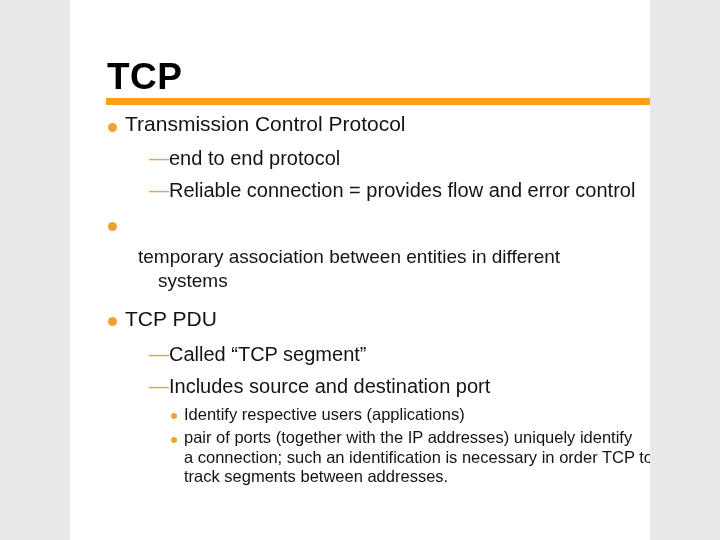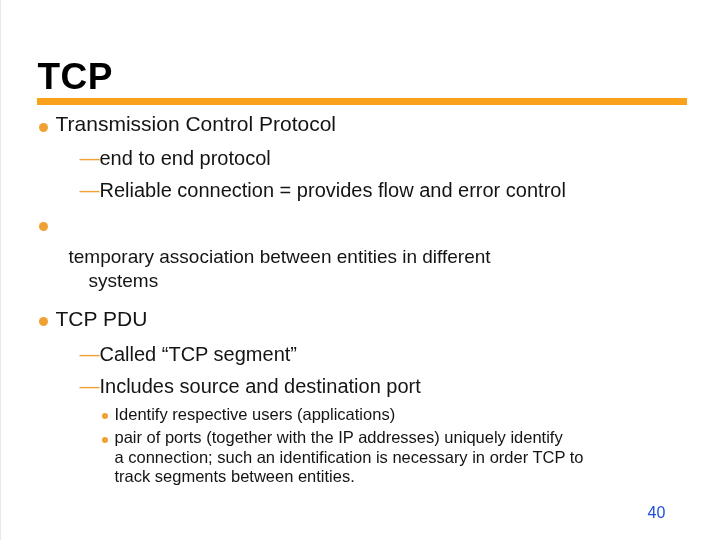--- a/index.html
+++ b/index.html
@@ -1,17 +1,17 @@
 <!DOCTYPE html>
 <html><head>
 <meta charset="utf-8">
 <style>
   html,body { margin:0; padding:0; background:#e8e8e8; }
   .slide {
-    position:relative; width:719px; height:540px; background:#ffffff;
+    position:relative; width:580px; height:540px; background:#ffffff;
     font-family:"Liberation Sans", sans-serif; color:#141414;
     overflow:hidden; margin:0 auto;
   }
   .abs { position:absolute; white-space:nowrap; }
 
   .title { left:37px; top:55px; font-size:37px; line-height:44px; font-weight:bold; color:#000000; letter-spacing:0.5px; }
   .rule  { position:absolute; left:36px; top:98px; width:650px; height:7px; background:#F9A11B; }
 
   .l1 { font-size:21px; line-height:25px; }
   .l2 { font-size:20px; line-height:24px;margin-left:16px; }
@@ -63,18 +63,18 @@
     <span class="dash">—</span><span>Includes source and destination port</span>
   </div>
 
   <span class="dot3" style="top:413px"></span>
   <div class="abs l3" style="left:114px; top:404px">Identify respective users (applications)</div>
 
   <span class="dot3" style="top:437px"></span>
   <div class="wrapblock">
     <div>pair of ports (together with the IP addresses) uniquely identify</div>
     <div>a connection; such an identification is necessary in order TCP to</div>
-    <div>track segments between entities.</div>
+    <div>track segments between addresses.</div>
   </div>
 
   <div class="abs pagenum">40</div>
 
 </div>
 
 </body></html>

